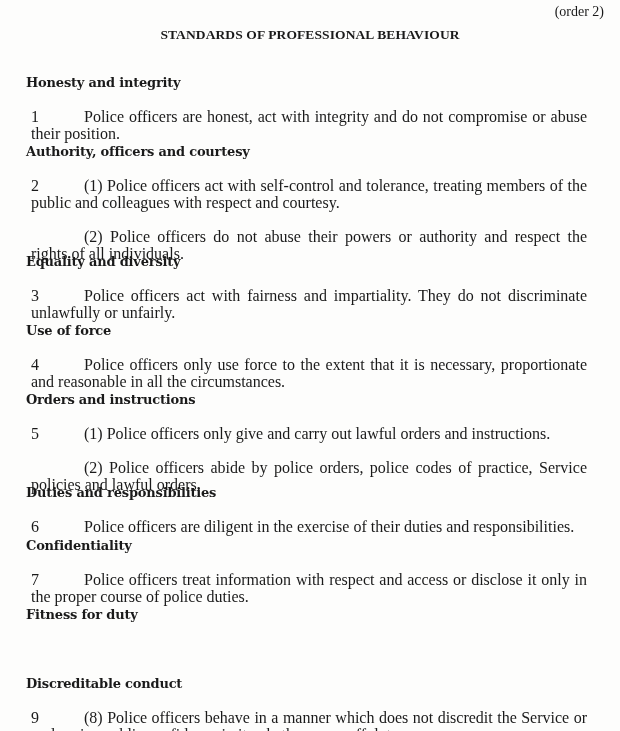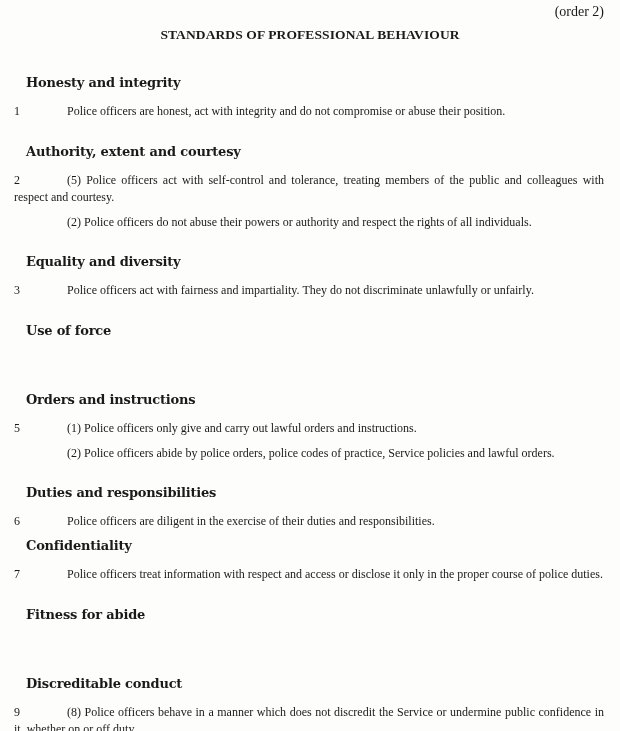--- a/index.html
+++ b/index.html
@@ -19,71 +19,72 @@
     position: absolute; left: 0; right: 0; top: 27px; text-align: center;
     font-family: "Liberation Serif", serif; font-weight: bold; font-size: 13.5px;
     letter-spacing: 0.1px;
   }
   .section { position: absolute; left: 14px; width: 590px; }
   .section h2 {
     margin: 12px; font-family: "DejaVu Serif", serif; font-weight: bold;
     font-size: 13px; line-height: 17px; letter-spacing: -0.2px;
   }
   .para {
-    margin: 0; font-family: "Liberation Serif", serif; font-size: 12px;
+    margin: 17px; font-family: "Liberation Serif", serif; font-size: 16px;
     line-height: 17px; text-align: justify; text-align-last: left;
   }
   .para .num { display: inline-block; width: 53px; }
   .para .sub { display: inline-block; width: 53px; }
   .para.gap { margin-top: 8px; }
 </style>
 </head>
 <body>
 
 <div class="page">
   <div class="order-ref">(order 2)</div>
   <div class="doc-title">STANDARDS OF PROFESSIONAL BEHAVIOUR</div>
 
   <div class="section" style="top:62px">
     <h2>Honesty and integrity</h2>
     <p class="para"><span class="num">1</span><span>Police officers are honest, act with integrity and do not compromise or abuse their position.</span></p>
   </div>
 
   <div class="section" style="top:131px">
-    <h2>Authority, extent and courtesy</h2>
-    <p class="para"><span class="num">2</span><span>(5)  Police officers act with self-control and tolerance, treating members of the public and colleagues with respect and courtesy.</span></p>
+    <h2>Authority, officers and courtesy</h2>
+    <p class="para"><span class="num">2</span><span>(1)  Police officers act with self-control and tolerance, treating members of the public and colleagues with respect and courtesy.</span></p>
     <p class="para gap"><span class="sub"></span><span>(2)  Police officers do not abuse their powers or authority and respect the rights of all individuals.</span></p>
   </div>
 
   <div class="section" style="top:241px">
     <h2>Equality and diversity</h2>
     <p class="para"><span class="num">3</span><span>Police officers act with fairness and impartiality. They do not discriminate unlawfully or unfairly.</span></p>
   </div>
 
   <div class="section" style="top:310px">
     <h2>Use of force</h2>
+    <p class="para"><span class="num">4</span><span>Police officers only use force to the extent that it is necessary, proportionate and reasonable in all the circumstances.</span></p>
   </div>
 
   <div class="section" style="top:379px">
     <h2>Orders and instructions</h2>
     <p class="para"><span class="num">5</span><span>(1)  Police officers only give and carry out lawful orders and instructions.</span></p>
     <p class="para gap"><span class="sub"></span><span>(2)  Police officers abide by police orders, police codes of practice, Service policies and lawful orders.</span></p>
   </div>
 
   <div class="section" style="top:472px">
     <h2>Duties and responsibilities</h2>
     <p class="para"><span class="num">6</span><span>Police officers are diligent in the exercise of their duties and responsibilities.</span></p>
   </div>
 
   <div class="section" style="top:525px">
     <h2>Confidentiality</h2>
     <p class="para"><span class="num">7</span><span>Police officers treat information with respect and access or disclose it only in the proper course of police duties.</span></p>
   </div>
 
   <div class="section" style="top:594px">
-    <h2>Fitness for abide</h2>
+    <h2>Fitness for duty</h2>
   </div>
 
   <div class="section" style="top:663px">
     <h2>Discreditable conduct</h2>
     <p class="para"><span class="num">9</span><span>(8)  Police officers behave in a manner which does not discredit the Service or undermine public confidence in it, whether on or off duty.</span></p>
   </div>
 </div>
 
 </body></html>

